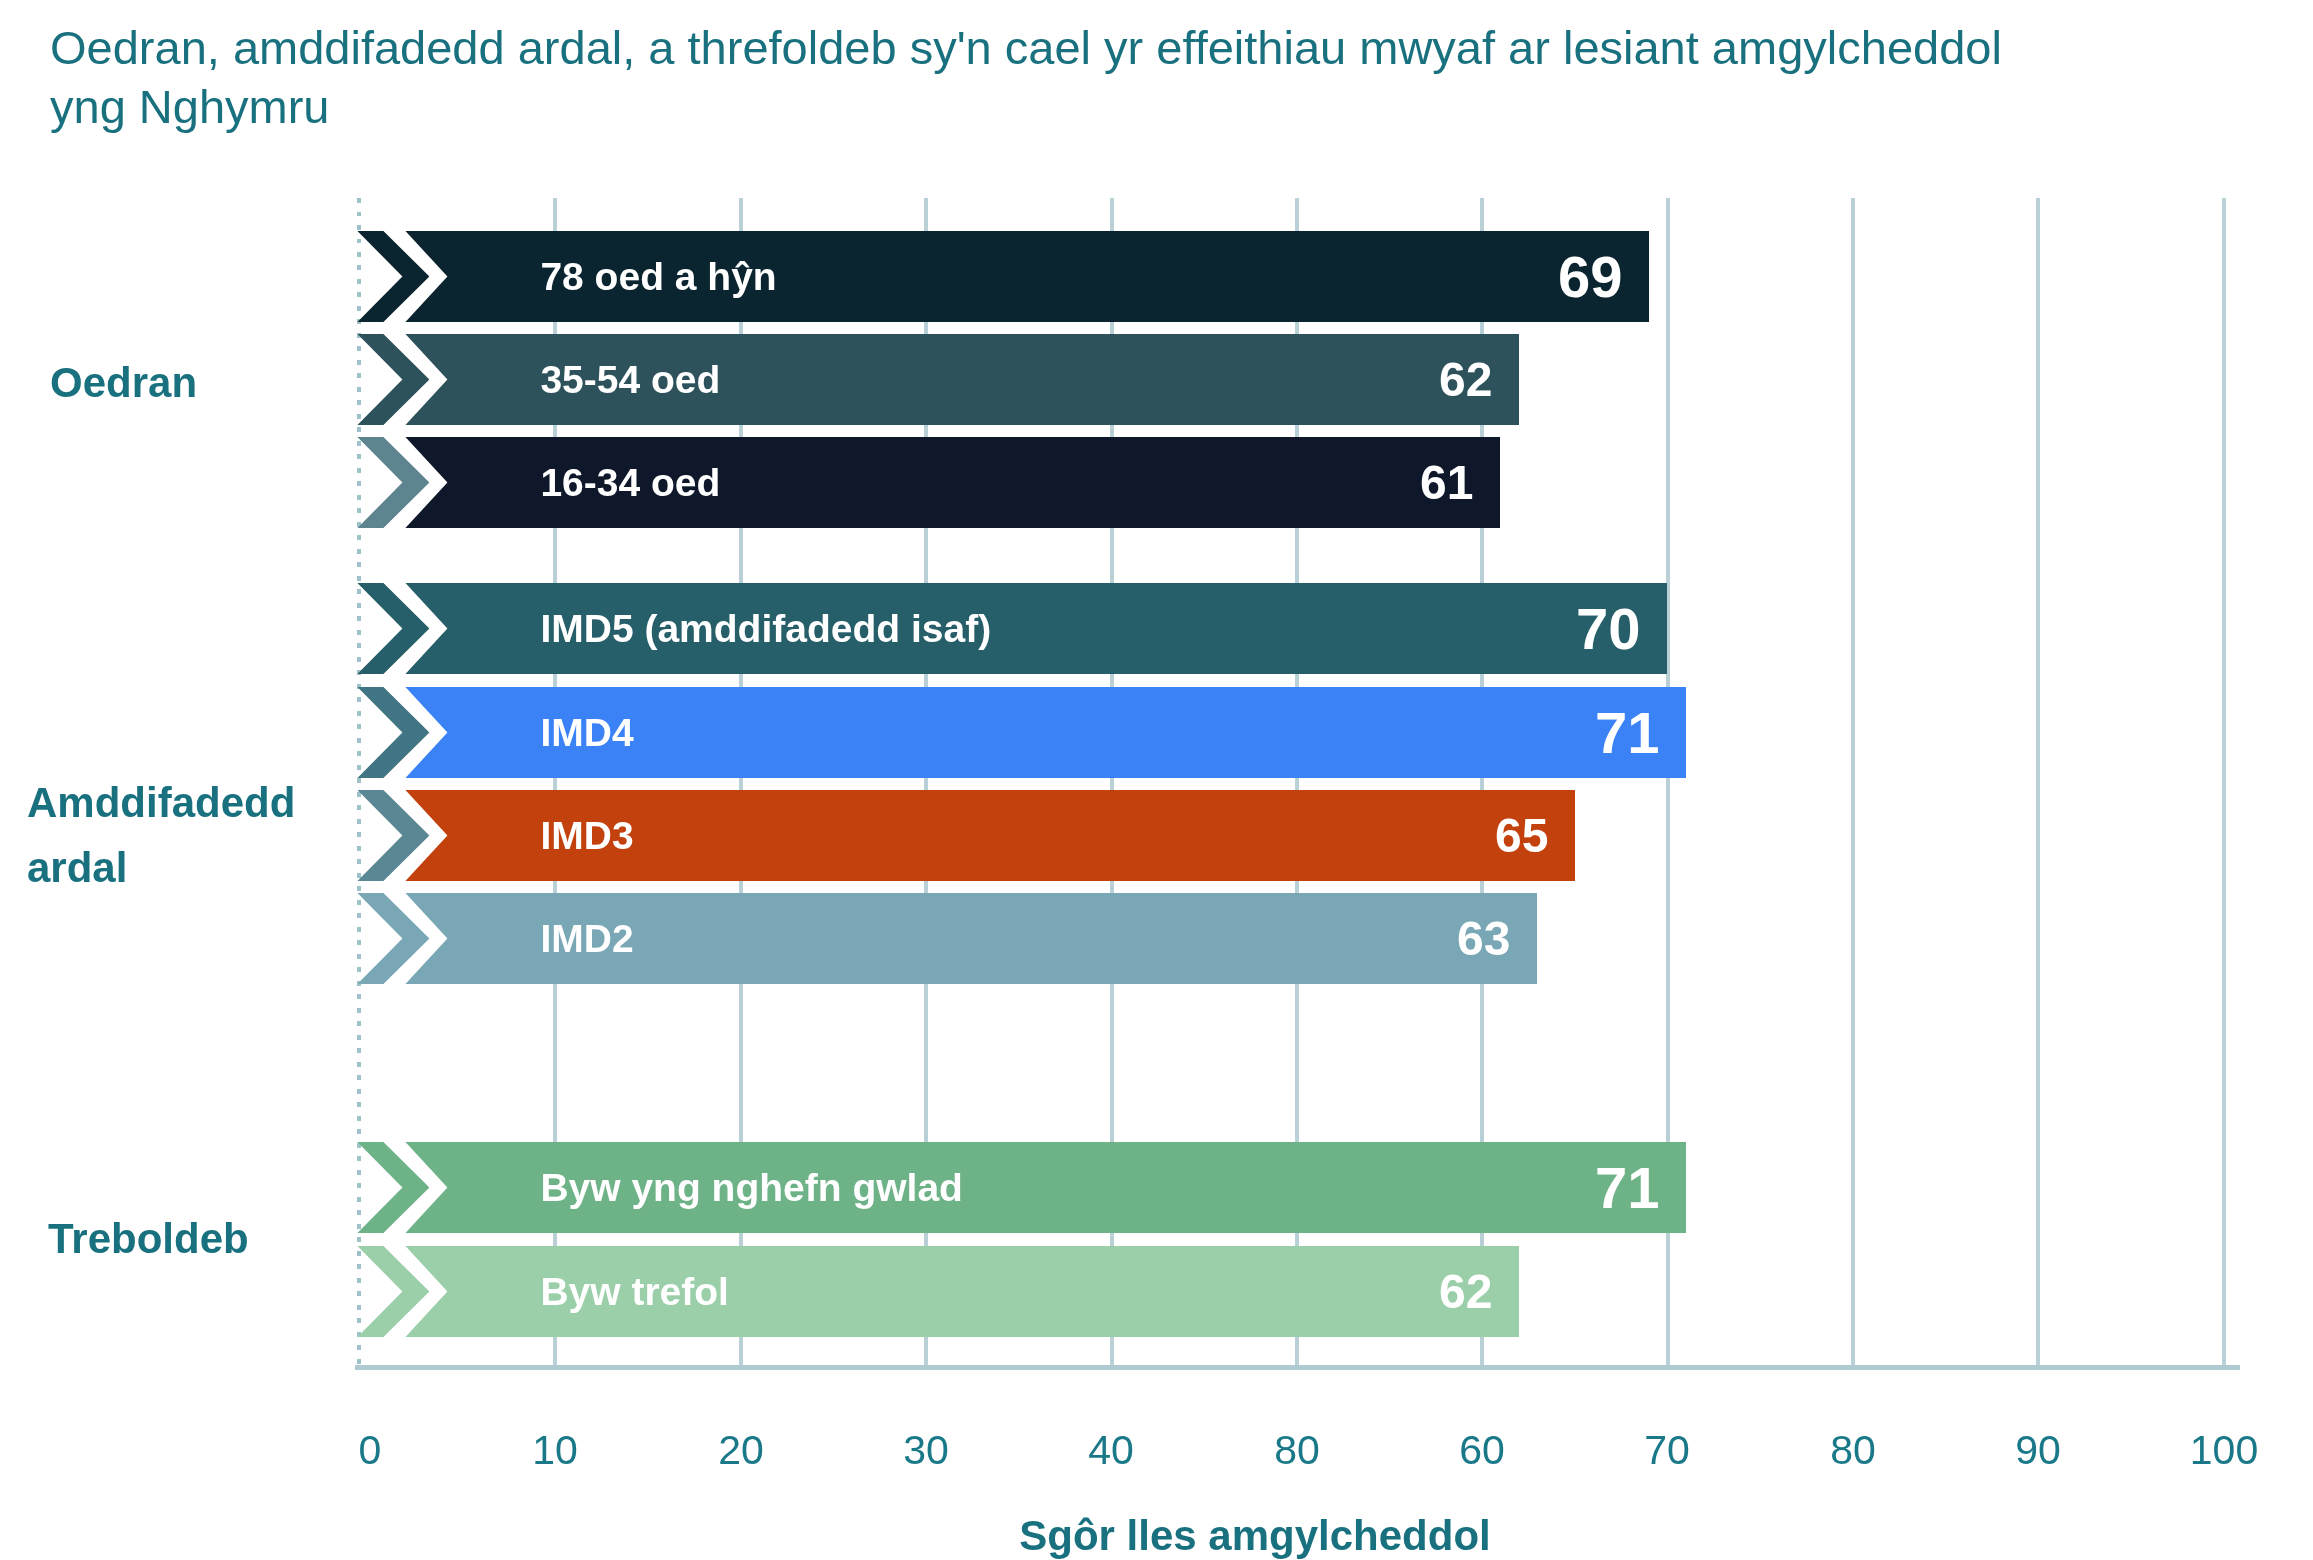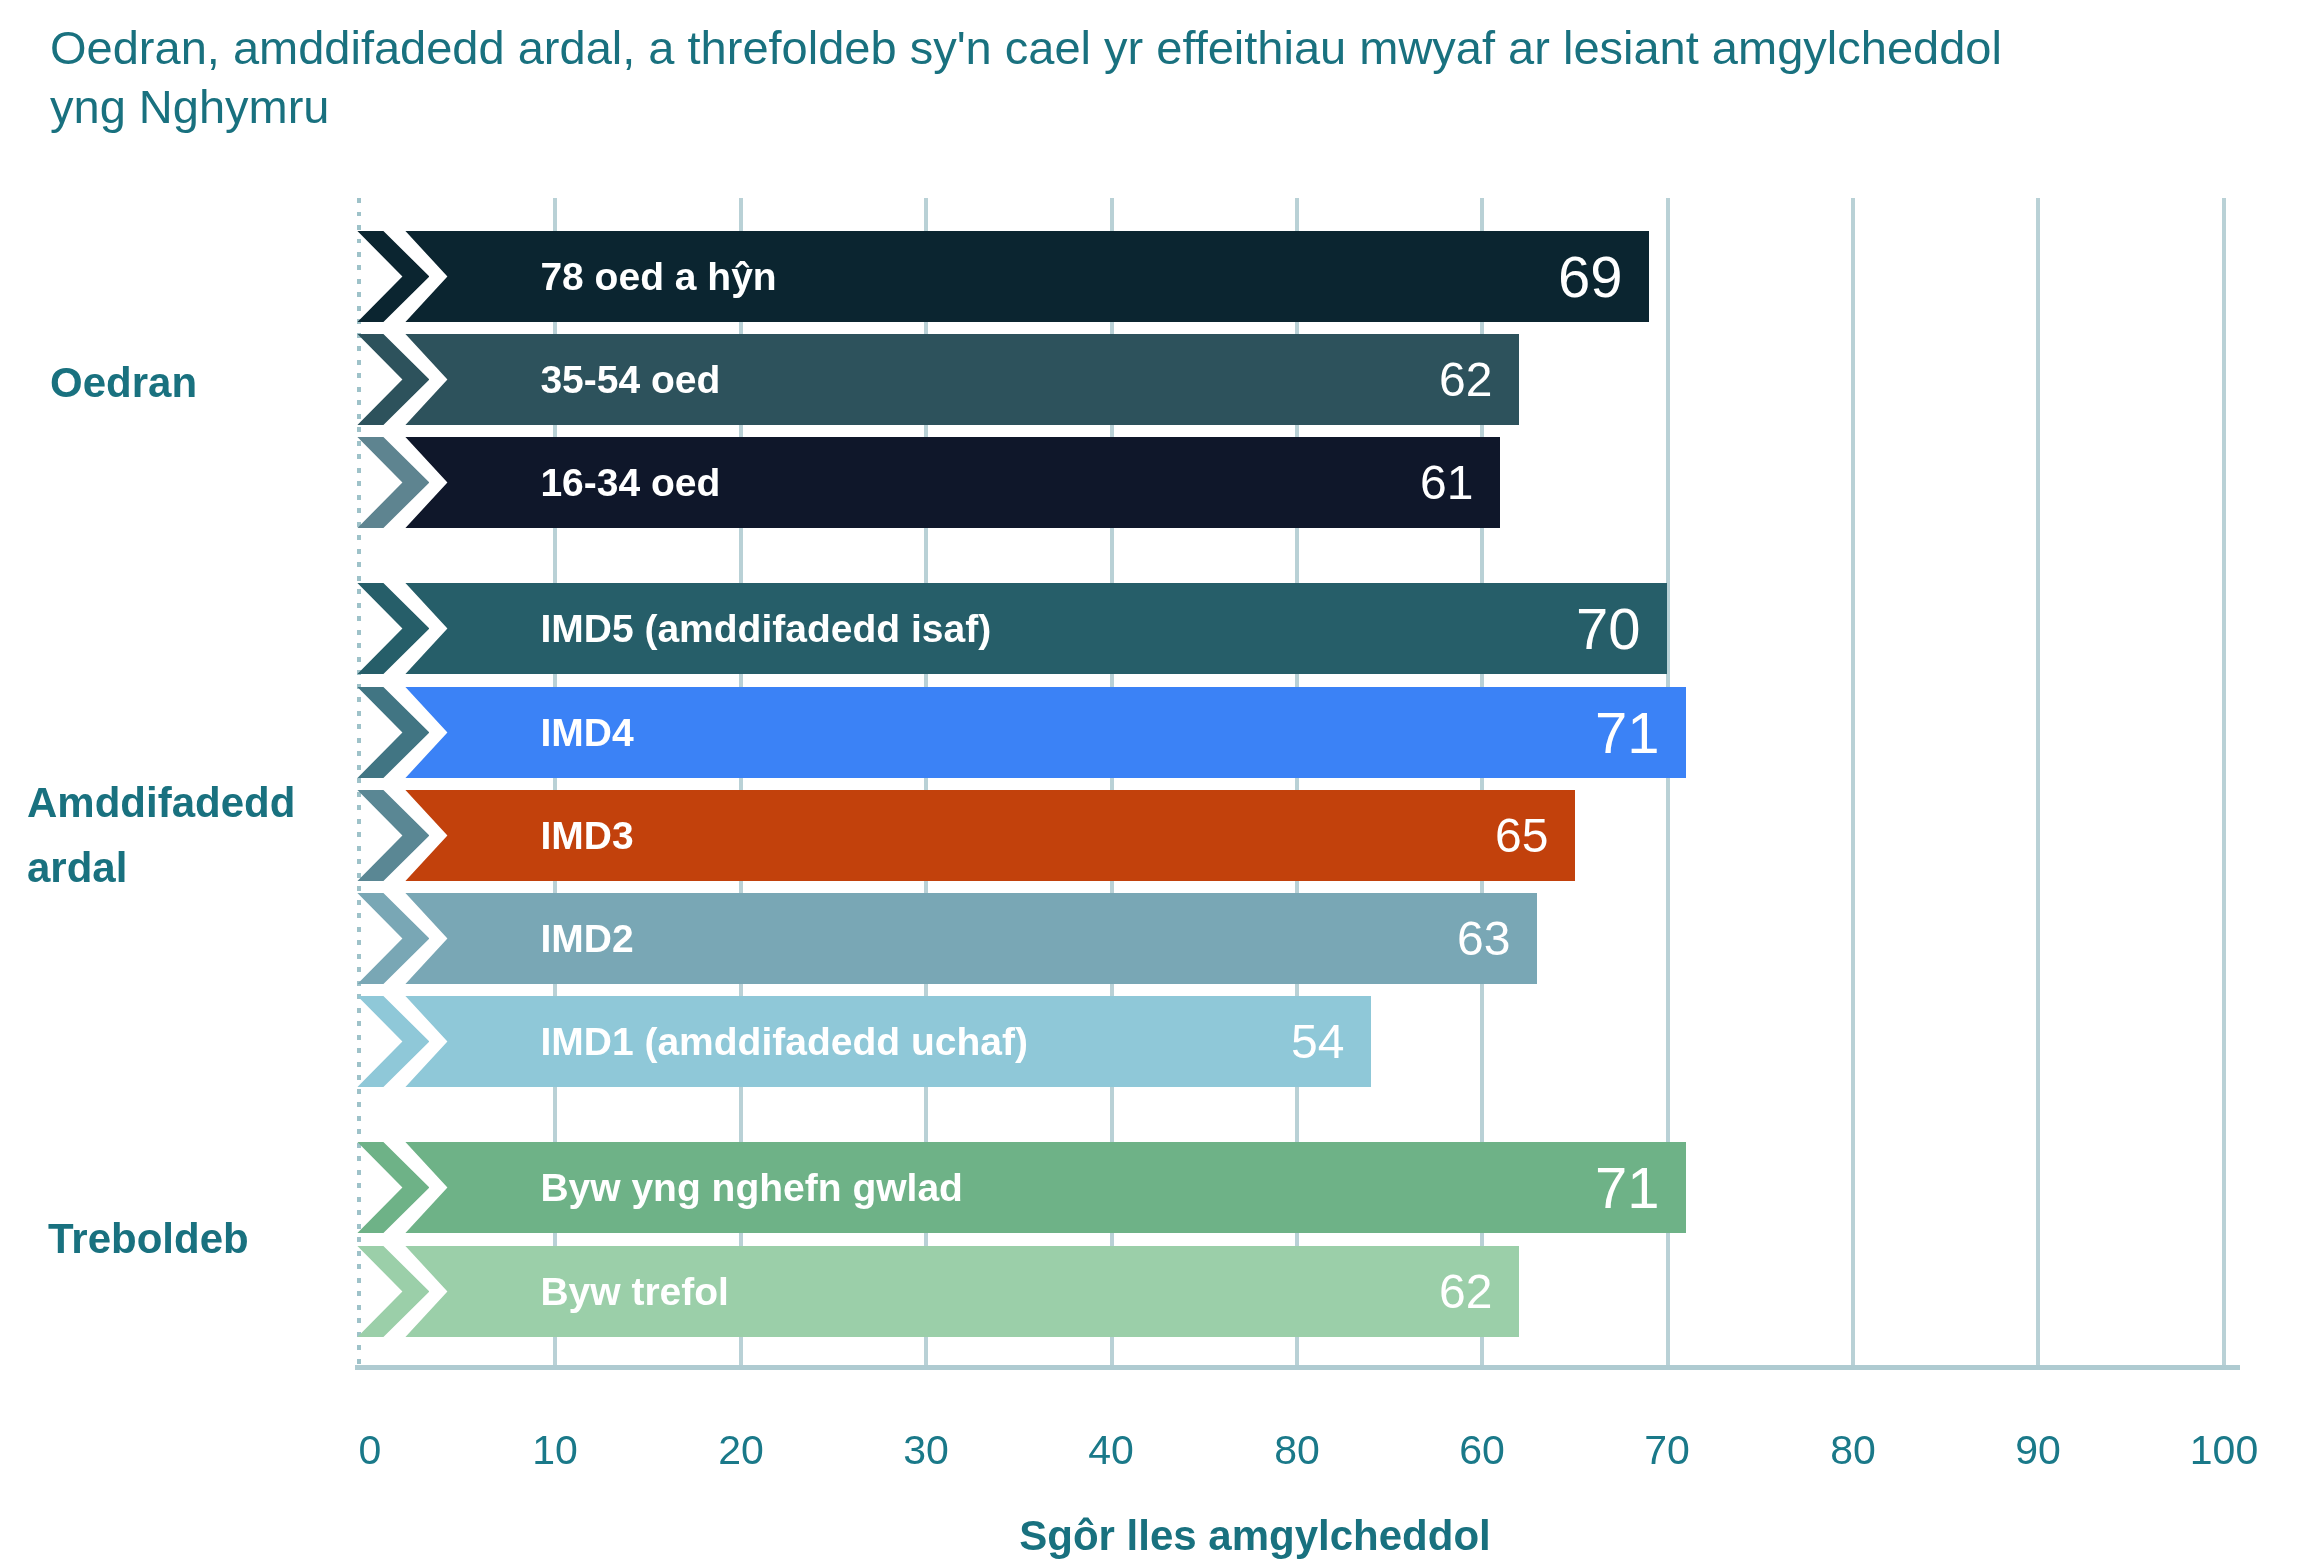--- a/index.html
+++ b/index.html
@@ -14,21 +14,21 @@
             background:repeating-linear-gradient(to bottom,#9EC2C9 0 4.8px,transparent 4.8px 13.5px);}
   .axisline{position:absolute;left:-15.4px;width:1885px;height:4.8px;top:1167px;background:#AFCBD1;z-index:1;}
   .bar-row{position:absolute;height:91px;z-index:2;}
   .chev{position:absolute;left:0;top:0;width:72px;height:91px;
         clip-path:polygon(0 0,26px 0,72px 50%,26px 100%,0 100%,45px 50%);}
   .bar{position:absolute;left:48px;top:0;right:0;height:91px;
        clip-path:polygon(0 0,100% 0,100% 100%,0 100%,42px 50%);
        display:flex;align-items:center;justify-content:space-between;
        padding-left:135px;padding-right:27px;box-sizing:border-box;}
   .bar-label{color:#ffffff;font-weight:700;font-size:39px;white-space:nowrap;}
-  .bar-value{color:#ffffff;font-weight:400;font-size:48px;}
+  .bar-value{color:#ffffff;font-weight:700;font-size:48px;}
   .bar-value.big{font-size:58px;}
   .tick{position:absolute;top:1427px;transform:translateX(-50%);
         font-size:41px;color:#1A7989;}
   .xtitle{position:absolute;top:1512px;left:1255px;transform:translateX(-50%);
           font-size:42px;font-weight:700;color:#19717F;white-space:nowrap;}
   .glabel{position:absolute;transform:translateY(-50%);width:333px;
           font-size:42px;font-weight:700;color:#19717F;line-height:1.55;}
 </style>
 </head>
 <body>
@@ -90,27 +90,20 @@
           <span class="bar-value">65</span>
         </div>
       </div>
       <div class="bar-row" style="top: 695px; left: -12.6px; width: 1180px;">
         <div class="chev" style="background: rgb(121, 167, 181);"></div>
         <div class="bar" style="background: rgb(121, 167, 181);">
           <span class="bar-label">IMD2</span>
           <span class="bar-value">63</span>
         </div>
       </div>
-      <div class="bar-row" style="top: 798px; left: -12.6px; width: 1014px;">
-        <div class="chev" style="background: rgb(143, 200, 216);"></div>
-        <div class="bar" style="background: rgb(143, 200, 216);">
-          <span class="bar-label">IMD1 (amddifadedd uchaf)</span>
-          <span class="bar-value">54</span>
-        </div>
-      </div>
       <div class="bar-row" style="top: 944px; left: -12.6px; width: 1329px;">
         <div class="chev" style="background: rgb(110, 178, 135);"></div>
         <div class="bar" style="background: rgb(110, 178, 135);">
           <span class="bar-label">Byw yng nghefn gwlad</span>
           <span class="bar-value big">71</span>
         </div>
       </div>
       <div class="bar-row" style="top: 1048px; left: -12.6px; width: 1162px;">
         <div class="chev" style="background: rgb(155, 207, 169);"></div>
         <div class="bar" style="background: rgb(155, 207, 169);">

